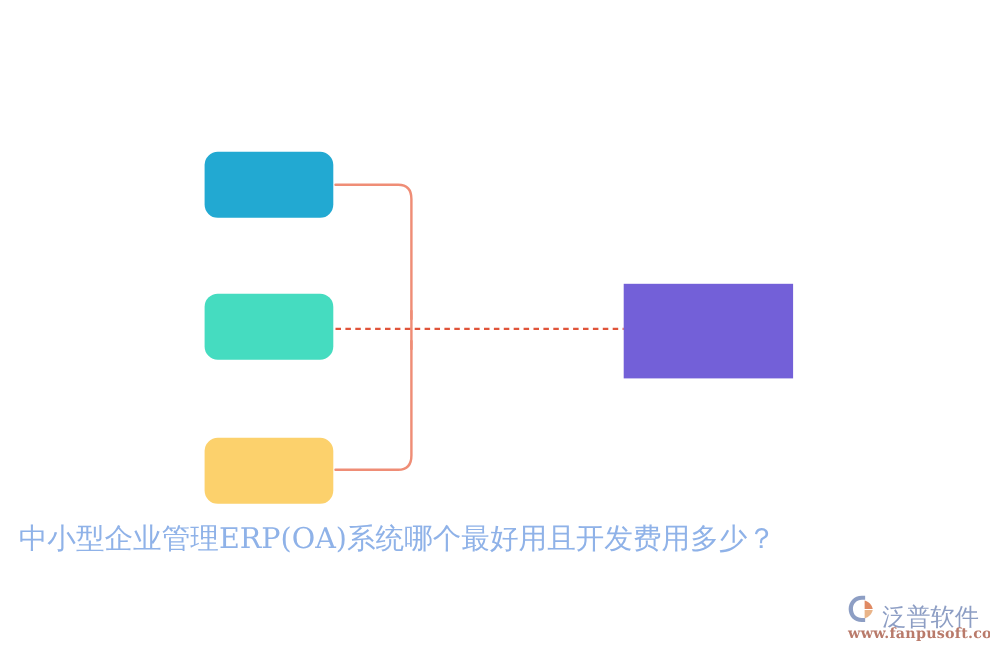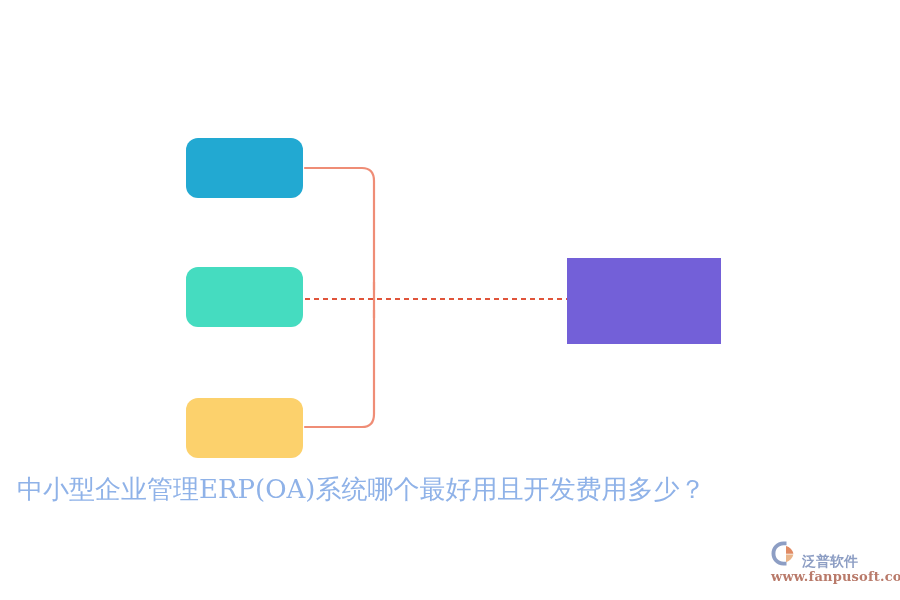--- a/index.html
+++ b/index.html
@@ -97,22 +97,22 @@
     height: 30px;
   }
   #logo-mark {
     width: 29px;
     height: 27px;
     flex: 0 0 auto;
     margin-right: 3px;
   }
   #logo-name {
     font-family: "DejaVu Sans", "Liberation Sans", sans-serif;
-    font-size: 14px;
-    font-weight: 700;
+    font-size: 22px;
+    font-weight: 400;
     color: #8d9ec4;
     line-height: 27px;
     letter-spacing: 0px;
     margin-top: 16px;
   }
   #logo-url {
     font-family: "DejaVu Serif", "Liberation Serif", serif;
     font-size: 13px;
     font-weight: 700;
     color: #b97a6a;

